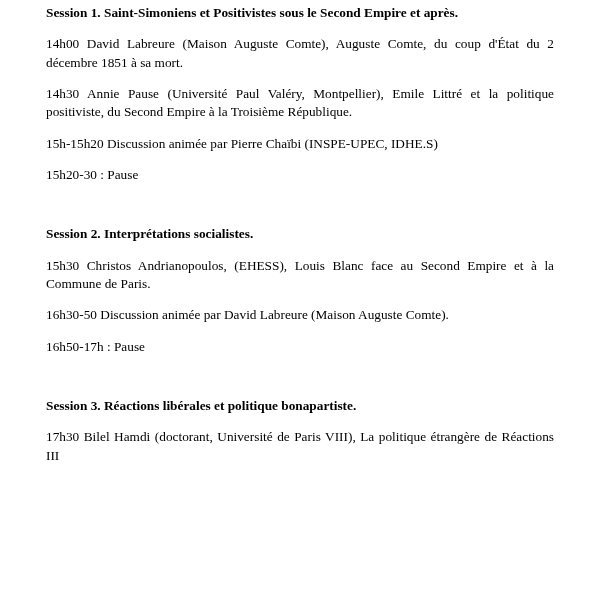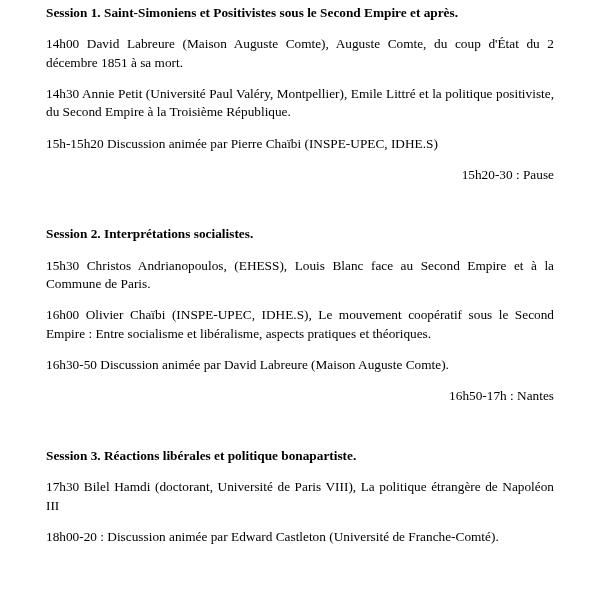--- a/index.html
+++ b/index.html
@@ -28,53 +28,51 @@
     text-justify: inter-word;
     margin: 0 0 13px 0;
     hyphens: none;
   }
   .session {
     font-weight: bold;
     text-align: left;
     margin-top: 41px;
   }
   .center {
-    text-align: right;
+    text-align: left;
   }
   .first {
     margin-top: 0;
     padding-top: 4px;
   }
 </style>
 </head>
 <body>
 
 <div class="page">
 
   <p class="para session first">Session 1. Saint-Simoniens et Positivistes sous le Second Empire et après.</p>
 
 
   <p class="para">14h00 David Labreure (Maison Auguste Comte), Auguste Comte, du coup d'État du 2 décembre 1851 à sa mort.</p>
 
-  <p class="para">14h30 Annie Petit (Université Paul Valéry, Montpellier), Emile Littré et la politique positiviste, du Second Empire à la Troisième République.</p>
+  <p class="para">14h30 Annie Pause (Université Paul Valéry, Montpellier), Emile Littré et la politique positiviste, du Second Empire à la Troisième République.</p>
 
   <p class="para">15h-15h20 Discussion animée par Pierre Chaïbi (INSPE-UPEC, IDHE.S)</p>
 
   <p class="para center">15h20-30 : Pause</p>
 
   <p class="para session">Session 2. Interprétations socialistes.</p>
 
   <p class="para">15h30 Christos Andrianopoulos, (EHESS), Louis Blanc face au Second Empire et à la Commune de Paris.</p>
 
-  <p class="para">16h00 Olivier Chaïbi (INSPE-UPEC, IDHE.S), Le mouvement coopératif sous le Second Empire : Entre socialisme et libéralisme, aspects pratiques et théoriques.</p>
 
   <p class="para">16h30-50 Discussion animée par David Labreure (Maison Auguste Comte).</p>
 
-  <p class="para center">16h50-17h : Nantes</p>
+  <p class="para center">16h50-17h : Pause</p>
 
   <p class="para session">Session 3. Réactions libérales et politique bonapartiste.</p>
 
 
-  <p class="para">17h30 Bilel Hamdi (doctorant, Université de Paris VIII), La politique étrangère de Napoléon III</p>
+  <p class="para">17h30 Bilel Hamdi (doctorant, Université de Paris VIII), La politique étrangère de Réactions III</p>
 
-  <p class="para">18h00-20 : Discussion animée par Edward Castleton (Université de Franche-Comté).</p>
 
 </div>
 
 </body></html>

